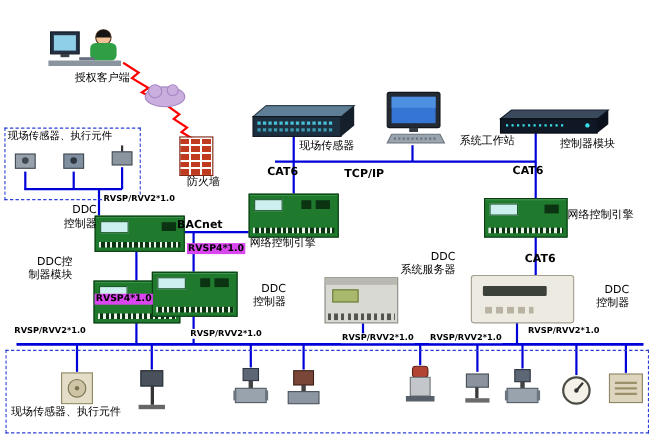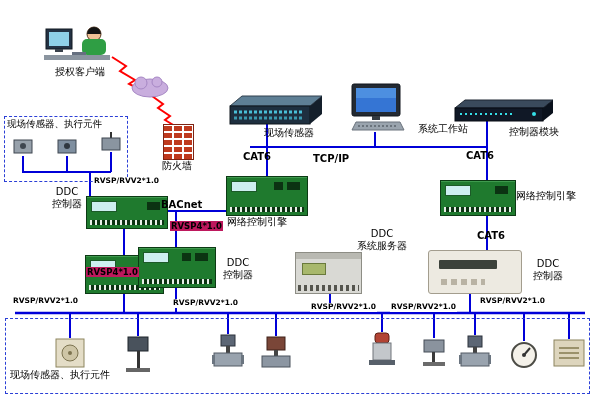--- a/index.html
+++ b/index.html
@@ -2,24 +2,24 @@
 <html><head>
 <meta charset="utf-8">
 <style>
   html,body{margin:0;padding:0;background:#fff;}
   .stage{position:relative;width:600px;height:400px;background:#ffffff;overflow:hidden;
          font-family:"DejaVu Sans","Liberation Sans",sans-serif;color:#000;}
   svg.wires{position:absolute;left:0;top:0;z-index:1;}
   .dash{position:absolute;border:1px dashed #2b3fd6;z-index:2;}
   .dev{position:absolute;z-index:3;}
   .lbl{position:absolute;z-index:4;font-size:10px;line-height:1.18;white-space:nowrap;}
-  .lbl.c{text-align:center;white-space:normal;}
+  .lbl.c{text-align:right;white-space:normal;}
   .b{font-weight:bold;}
   .sm{font-size:7.5px;font-weight:bold;background:#fff;padding:0 1px;}
-  .rv4{font-size:8.5px;font-weight:bold;background:#be185d;padding:0 1px;}
+  .rv4{font-size:8.5px;font-weight:bold;background:#d946ef;padding:0 1px;}
   .fz{font-size:9.5px;}
   
   .pcb{position:absolute;z-index:3;background:#1f7a2e;border:1px solid #0c3a14;box-shadow:inset 0 1px 0 #3f9a4e;}
   .pcb i{position:absolute;display:block;}
   .pcb .scr{left:4px;top:4px;width:24px;height:9px;background:#cdeff0;border:1px solid #1c5a28;}
   .pcb .ch1{right:7px;top:5px;width:13px;height:8px;background:#0b3312;}
   .pcb .ch2{right:24px;top:5px;width:9px;height:8px;background:#0b3312;}
   .pcb .term{left:3px;right:3px;bottom:3px;height:5px;background:repeating-linear-gradient(90deg,#e8f0e8 0 2px,#0b3312 2px 5px);}
   
   .plc{position:absolute;z-index:3;background:#d9d9d4;border:1px solid #8d8d85;}
@@ -270,20 +270,24 @@
   <div class="lbl b" style="left:466px;top:150px">CAT6</div>
   <div class="lbl b" style="left:477px;top:230px">CAT6</div>
   <div class="lbl b" style="left:161px;top:199px">BACnet</div>
   <div class="lbl" style="left:227px;top:216px">网络控制引擎</div>
   <div class="lbl" style="left:516px;top:190px">网络控制引擎</div>
 
   <div class="lbl c" style="left:46px;top:186px;width:42px">
     <div>DDC</div>
     <div>控制器</div>
   </div>
+  <div class="lbl c" style="left:16px;top:233px;width:50px">
+    <div>DDC控</div>
+    <div>制器模块</div>
+  </div>
   <div class="lbl c" style="left:216px;top:257px;width:44px">
     <div>DDC</div>
     <div>控制器</div>
   </div>
   <div class="lbl c" style="left:350px;top:228px;width:64px">
     <div>DDC</div>
     <div>系统服务器</div>
   </div>
   <div class="lbl c" style="left:524px;top:258px;width:48px">
     <div>DDC</div>

